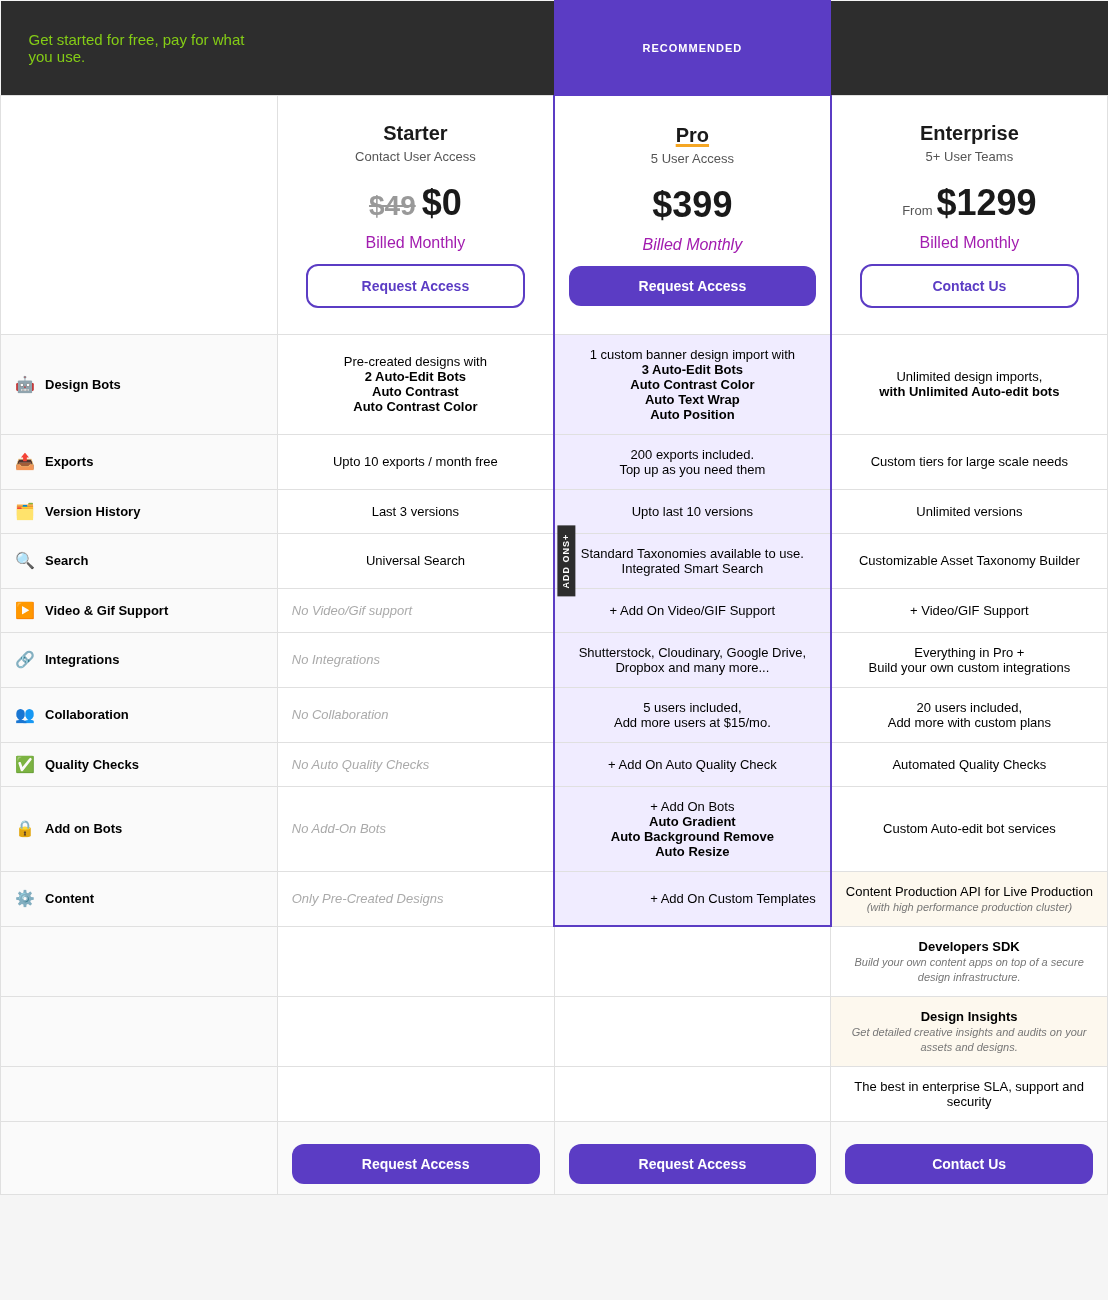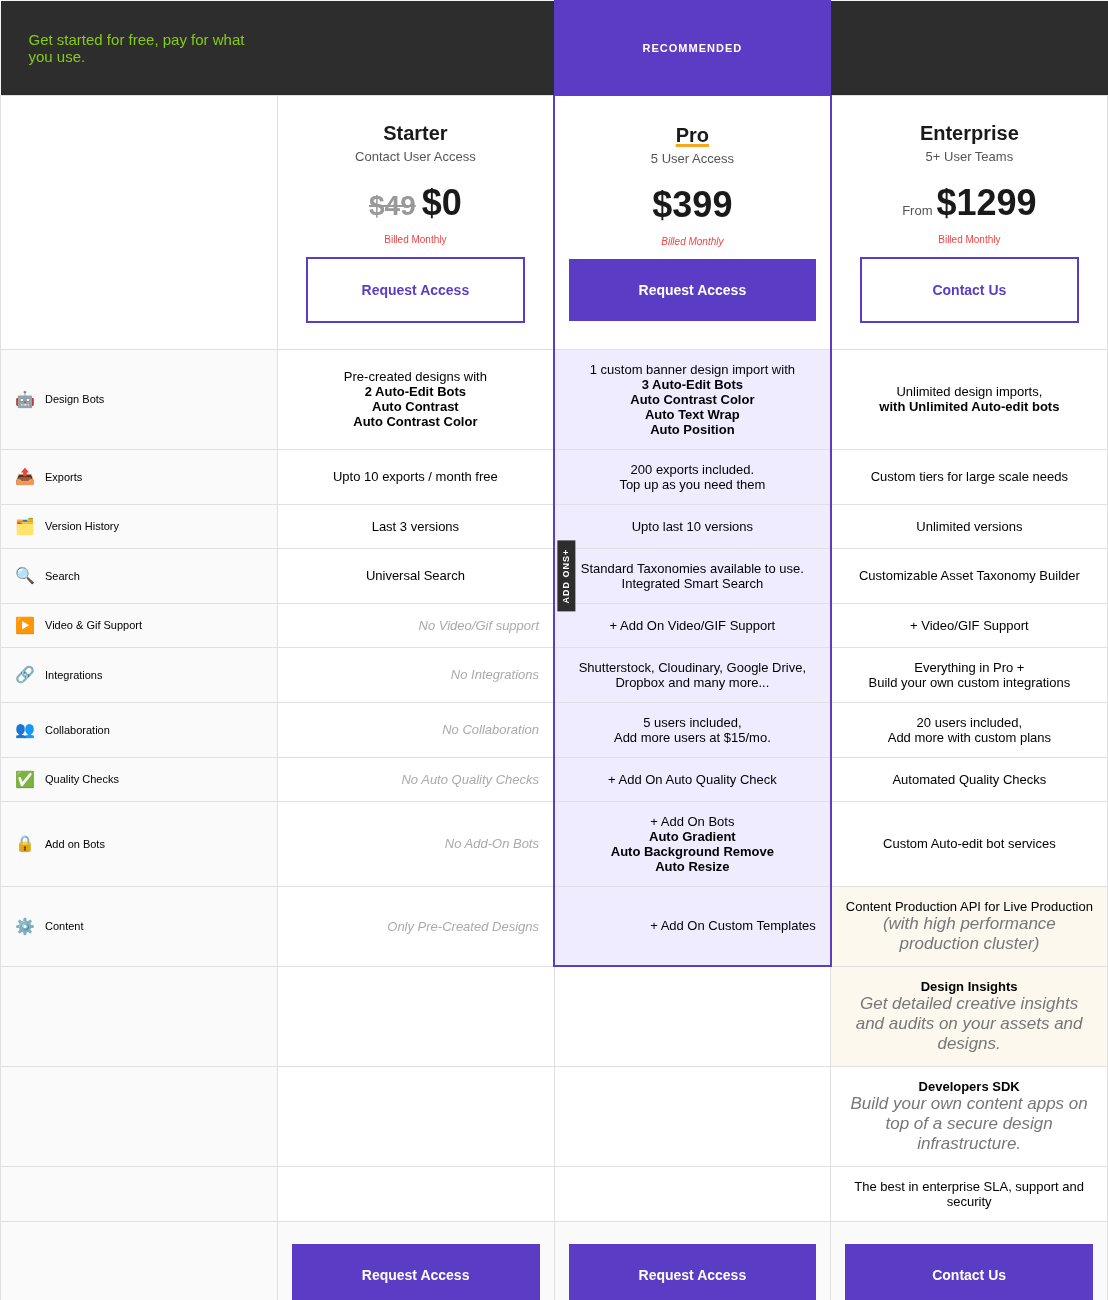--- a/index.html
+++ b/index.html
@@ -89,34 +89,34 @@
       color: #1a1a1a;
     }
 
     .price-from {
       font-size: 13px;
       color: #555;
       margin-right: 4px;
     }
 
     .billed-monthly {
-      font-size: 10px;
-      color: #ef4444;
+      font-size: 16px;
+      color: #a21caf;
       margin-top: 0;
     }
 
     .btn-request {
       display: block;
       width: 100%;
-      padding: 23px;
+      padding: 12px;
       text-align: center;
       font-size: 14px;
       font-weight: bold;
       cursor: pointer;
-      border-radius: 0;
+      border-radius: 12px;
       margin-top: 12px;
     }
 
     .btn-outline {
       border: 2px solid #5b3cc4;
       background: #fff;
       color: #5b3cc4;
     }
 
     .btn-filled {
@@ -131,32 +131,32 @@
       gap: 10px;
     }
 
     .feature-icon {
       font-size: 16px;
       color: #555;
       min-width: 20px;
     }
 
     .feature-name {
-      font-weight: 400;
-      font-size: 11px;
+      font-weight: 700;
+      font-size: 13px;
     }
 
     .cell-center {
       text-align: center;
       vertical-align: middle;
     }
 
     .cell-muted {
       color: #aaa;
-      text-align: right;
+      text-align: left;
       font-style: italic;
     }
 
     .cell-highlight {
       background: #f0ecff !important;
       text-align: center;
     }
 
     .cell-pro-border {
       border-left: 2px solid #5b3cc4 !important;
@@ -176,21 +176,21 @@
       white-space: nowrap;
       text-transform: uppercase;
       font-weight: bold;
     }
 
     .beige-bg {
       background: #fdf8ee !important;
     }
 
     .italic-small {
-      font-size: 17px;
+      font-size: 11px;
       font-style: italic;
       color: #777;
     }
 
     .header-empty {
       background: #2d2d2d !important;
       border: none !important;
     }
 
     .starter-header-td, .enterprise-header-td {
@@ -416,33 +416,33 @@
     <td class="cell-center beige-bg">
       Content Production API for Live Production<br>
       <span class="italic-small">(with high performance production cluster)</span>
     </td>
   </tr>
 
   <tr>
     <td style="background:#fafafa;"></td>
     <td></td>
     <td style="background:#fff;"></td>
+    <td class="cell-center">
+      <strong>Developers SDK</strong><br>
+      <span class="italic-small">Build your own content apps on top of a secure design infrastructure.</span>
+    </td>
+  </tr>
+
+  <tr>
+    <td style="background:#fafafa;"></td>
+    <td></td>
+    <td style="background:#fff;"></td>
     <td class="cell-center beige-bg">
       <strong>Design Insights</strong><br>
       <span class="italic-small">Get detailed creative insights and audits on your assets and designs.</span>
-    </td>
-  </tr>
-
-  <tr>
-    <td style="background:#fafafa;"></td>
-    <td></td>
-    <td style="background:#fff;"></td>
-    <td class="cell-center">
-      <strong>Developers SDK</strong><br>
-      <span class="italic-small">Build your own content apps on top of a secure design infrastructure.</span>
     </td>
   </tr>
 
   <tr>
     <td style="background:#fafafa;"></td>
     <td></td>
     <td style="background:#fff;"></td>
     <td class="cell-center">The best in enterprise SLA, support and security</td>
   </tr>
 

